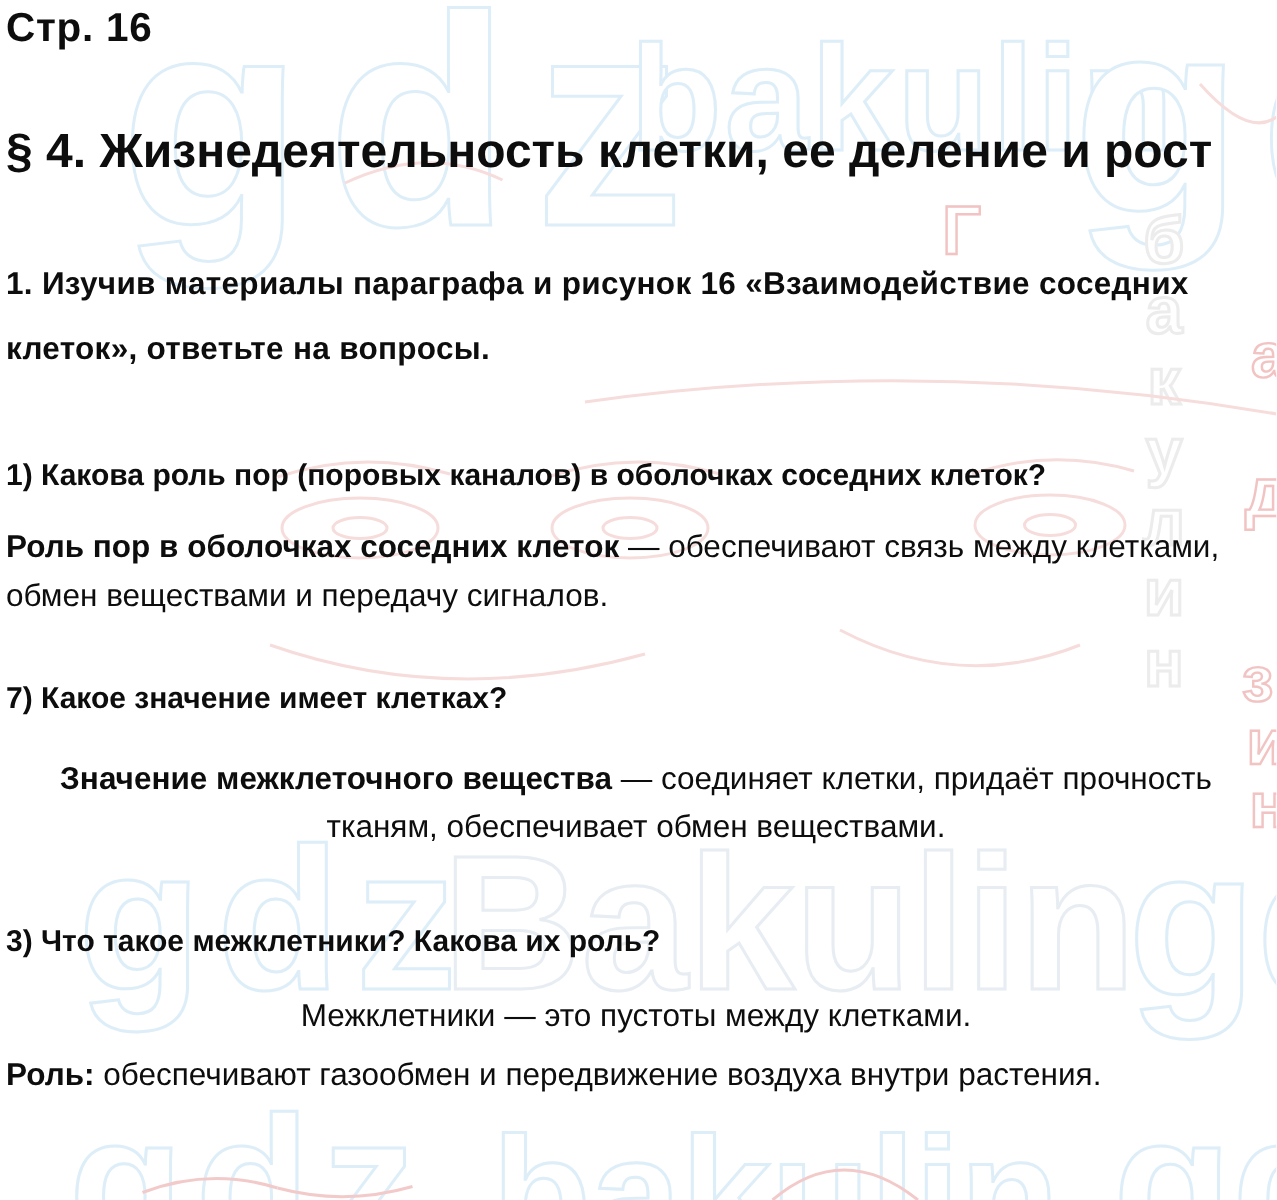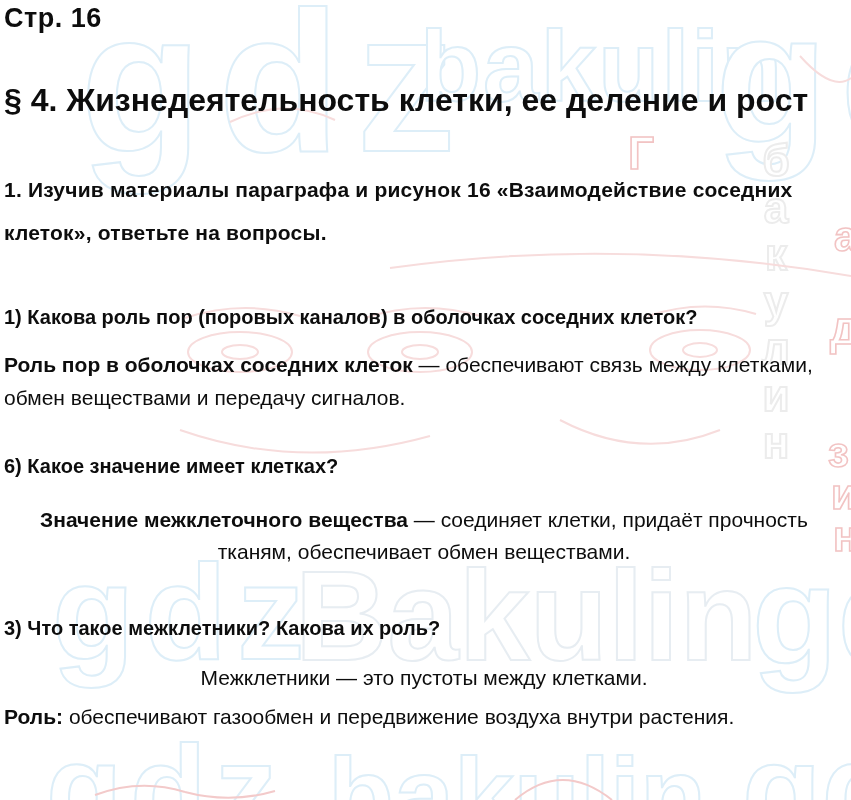--- a/index.html
+++ b/index.html
@@ -129,21 +129,21 @@
 
     <h1 class="page-label">Стр. 16</h1>
 
     <h2 class="section-title">§ 4. Жизнедеятельность клетки, ее деление и рост</h2>
 
     <p class="task">1. Изучив материалы параграфа и рисунок 16 «Взаимодействие соседних клеток», ответьте на вопросы.</p>
 
     <p class="question q1">1) Какова роль пор (поровых каналов) в оболочках соседних клеток?</p>
     <p class="answer a1"><span class="b">Роль пор в оболочках соседних клеток</span><span> — обеспечивают связь между клетками, обмен веществами и передачу сигналов.</span></p>
 
-    <p class="question q2">6) Какое значение имеет клетках?</p>
+    <p class="question q2">7) Какое значение имеет клетках?</p>
     <p class="answer a2"><span class="b">Значение межклеточного вещества</span><span> — соединяет клетки, придаёт прочность тканям, обеспечивает обмен веществами.</span></p>
 
     <p class="question q3">3) Что такое межклетники? Какова их роль?</p>
     <p class="answer a3a">Межклетники — это пустоты между клетками.</p>
     <p class="answer a3b"><span class="b">Роль:</span><span> обеспечивают газообмен и передвижение воздуха внутри растения.</span></p>
 
   </div>
 </div>
 
 </body></html>

